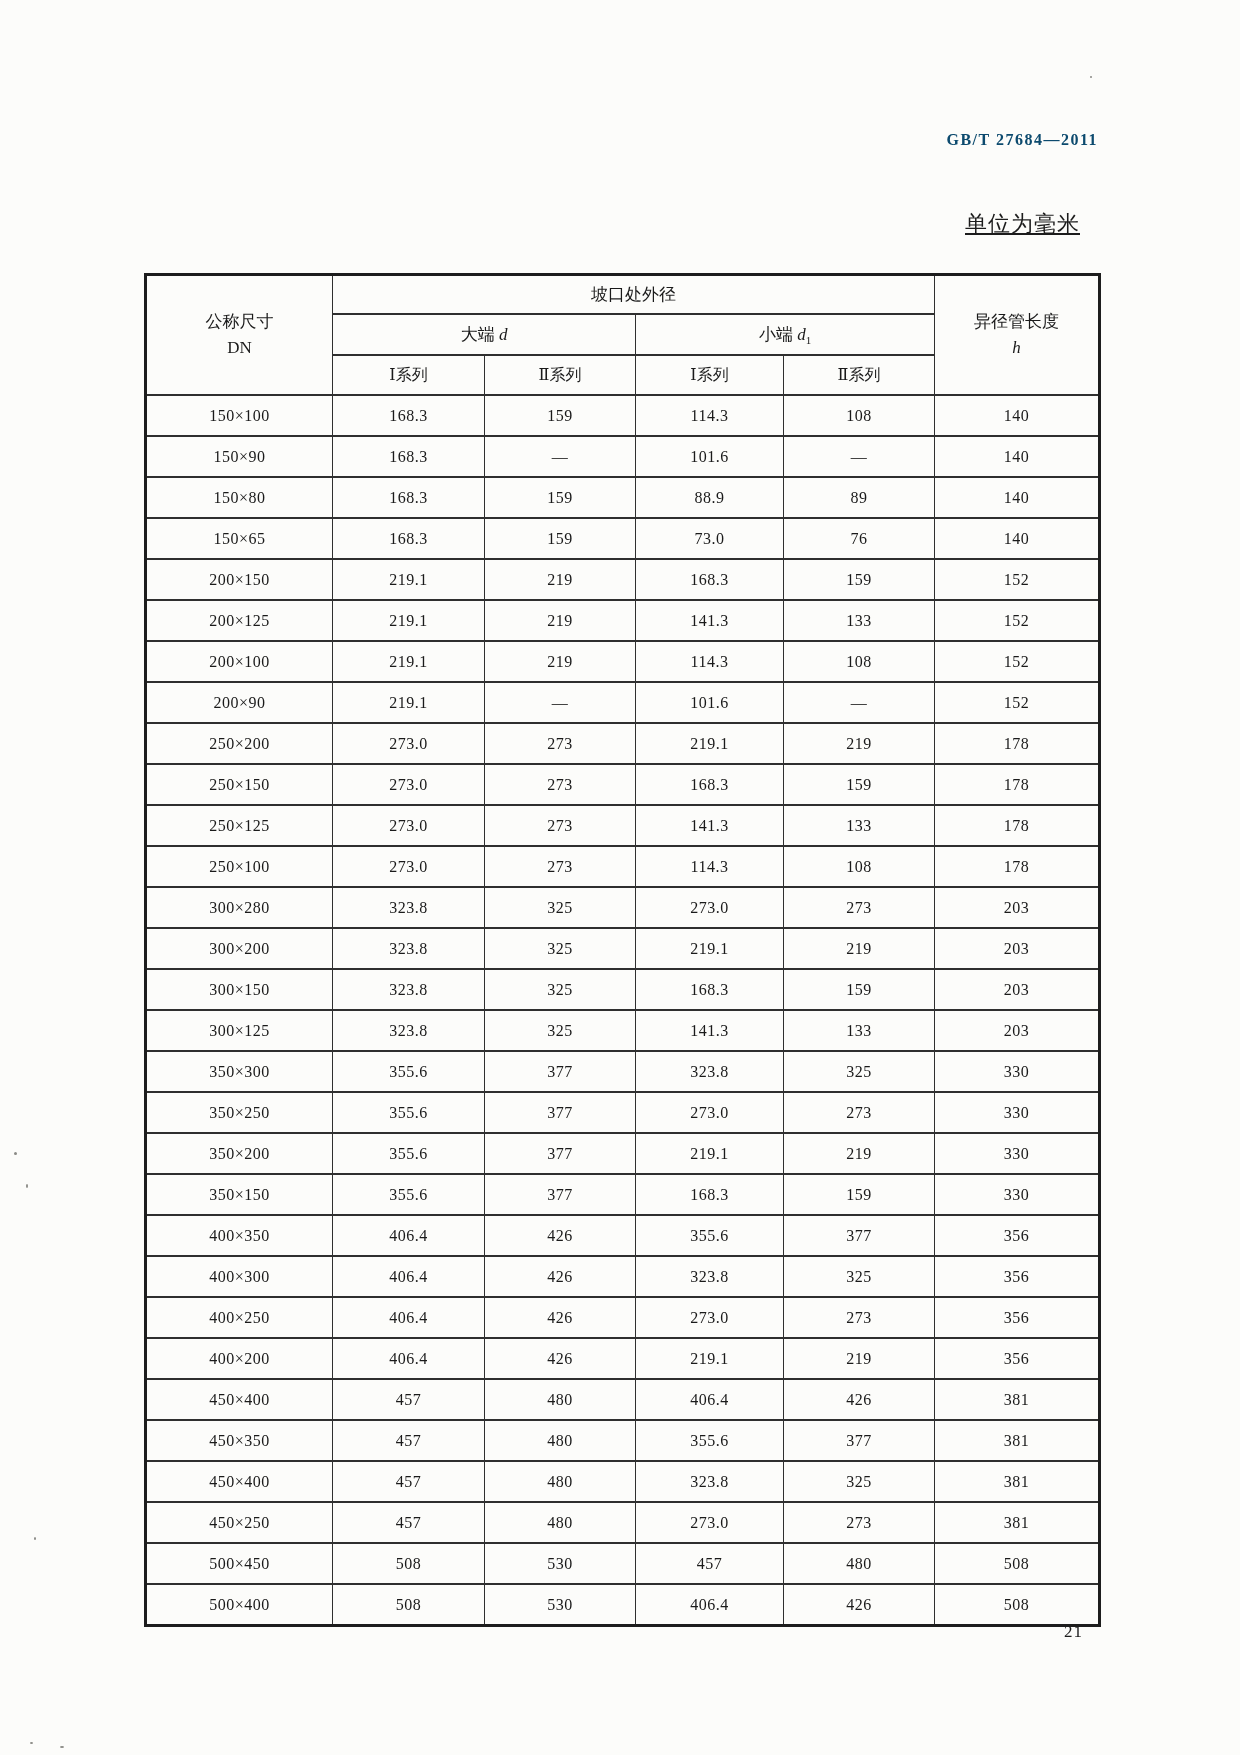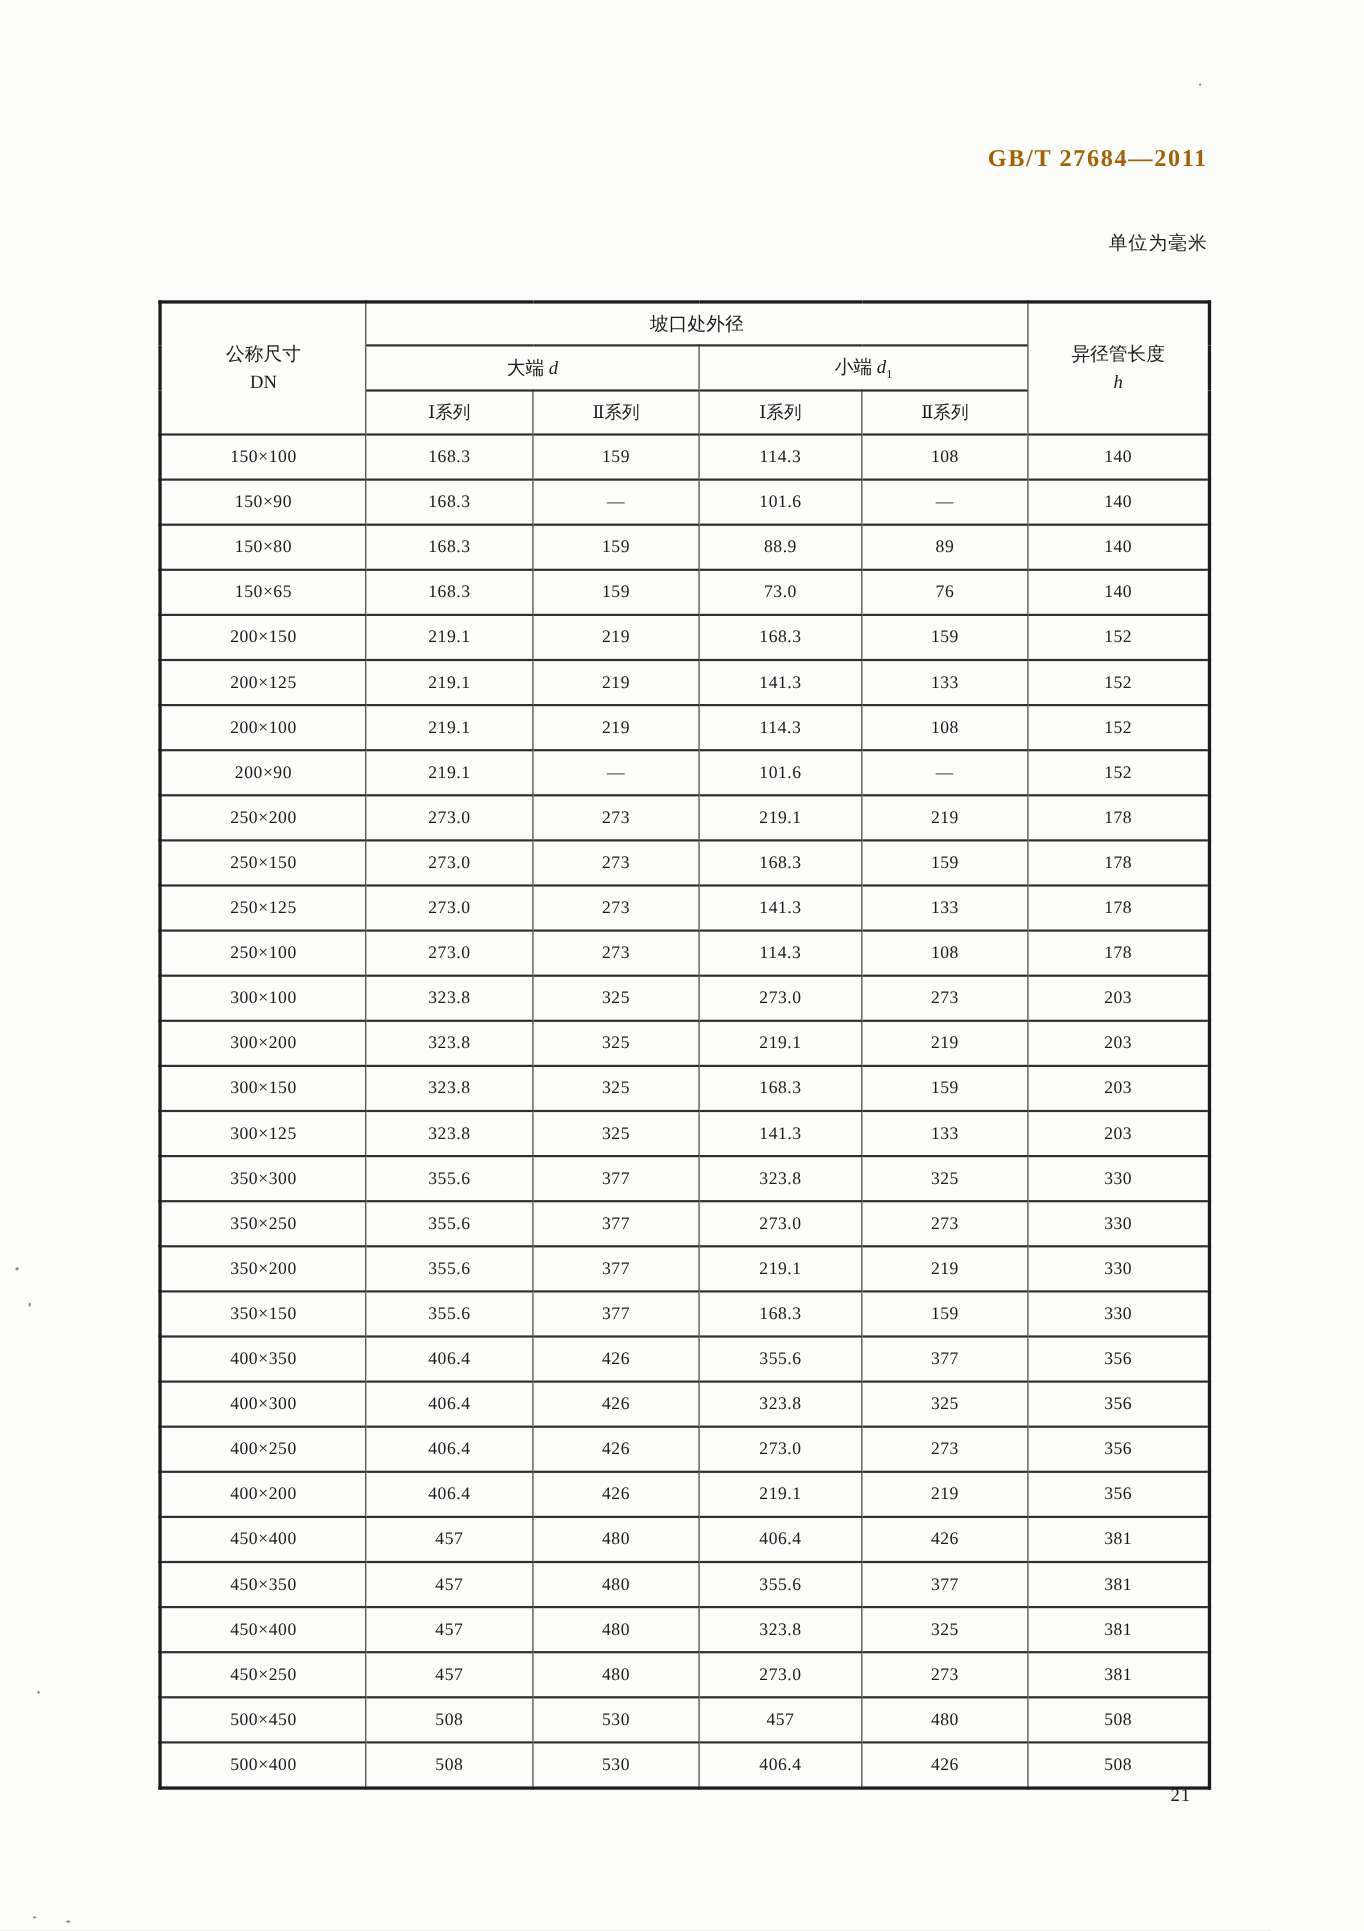--- a/index.html
+++ b/index.html
@@ -14,47 +14,48 @@
     margin: 0 auto;
     background: #fcfcfa;
     font-family: "Liberation Serif", "DejaVu Serif", serif;
     color: #1c1c1c;
     overflow: hidden;
   }
   .doc-number {
     position: absolute;
     top: 131px;
     right: 142px;
-    font-size: 22px;
+    font-size: 16px;
     font-weight: bold;
     letter-spacing: 1.5px;
-    color: #a16207;
+    color: #0c4a6e;
   }
   .title-row {
     position: absolute;
     top: 208px;
     left: 144px;
     width: 954px;
     height: 32px;
   }
   .table-title {
     position: absolute;
     left: 0;
     right: 0;
     text-align: center;
     font-size: 18px;
     font-weight: bold;
     letter-spacing: 2px;
   }
   .unit-note {
     position: absolute;
-    right: 0;
+    right: 18px;
     top: 1px;
-    font-size: 17px;
+    font-size: 22px;
     letter-spacing: 1px;
+    text-decoration: underline;
   }
   table.data-table {
     position: absolute;
     top: 273px;
     left: 144px;
     width: 954px;
     border-collapse: collapse;
     table-layout: fixed;
     border: 3px solid #1d1d1d;
   }
@@ -244,21 +245,21 @@
         </tr>
         <tr>
           <td>250×100</td>
           <td>273.0</td>
           <td>273</td>
           <td>114.3</td>
           <td>108</td>
           <td>178</td>
         </tr>
         <tr>
-          <td>300×100</td>
+          <td>300×280</td>
           <td>323.8</td>
           <td>325</td>
           <td>273.0</td>
           <td>273</td>
           <td>203</td>
         </tr>
         <tr>
           <td>300×200</td>
           <td>323.8</td>
           <td>325</td>

